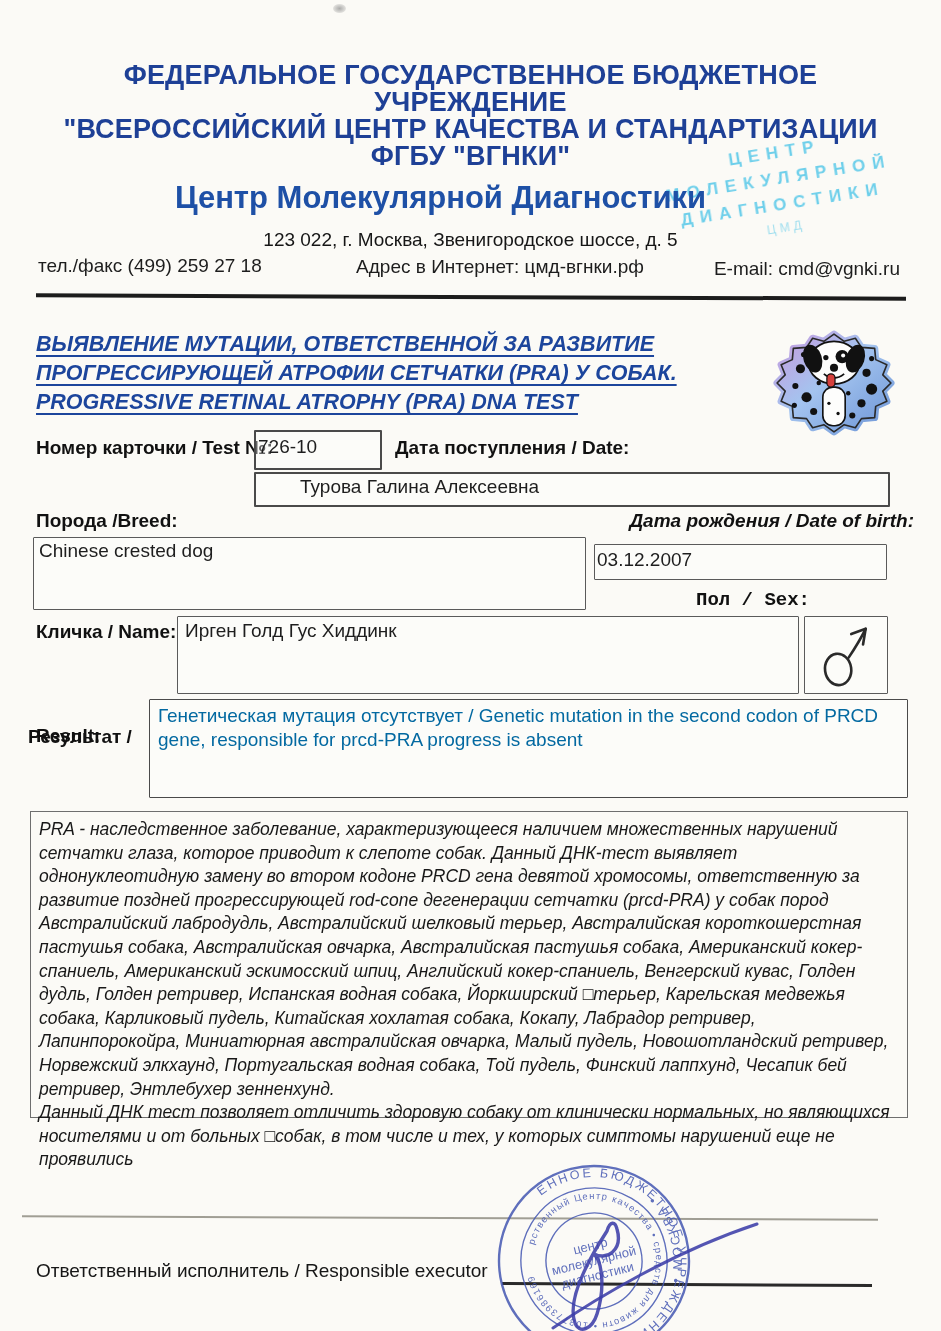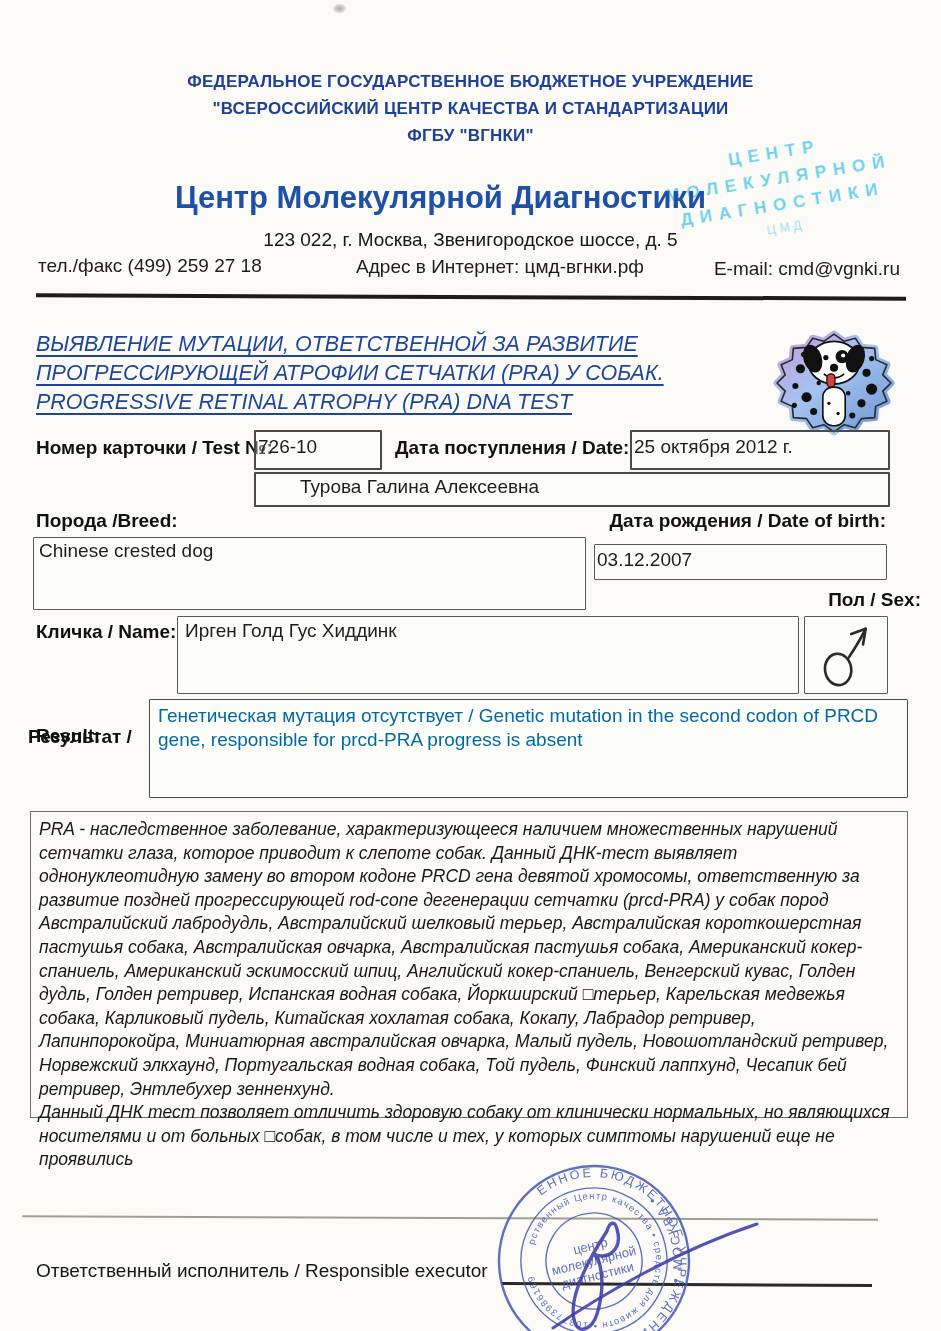--- a/index.html
+++ b/index.html
@@ -4,37 +4,37 @@
 <style>
   html,body{margin:0;padding:0;background:#e8e6e0;}
   #page{
     position:relative;width:941px;height:1331px;overflow:hidden;
     background:#fbfaf6;
     font-family:"Liberation Sans", sans-serif;
     color:#1d1d1d;
   }
   .abs{position:absolute;}
   
-  .org-lines{left:30px;right:30px;top:68px;text-align:center;
-    font-weight:bold;font-size:17px;line-height:27px;color:#1e4096;letter-spacing:.2px;}
+  .org-lines{left:30px;right:30px;top:62px;text-align:center;
+    font-weight:bold;font-size:27px;line-height:27px;color:#1e4096;letter-spacing:.2px;}
   .brand-name{left:0;right:60px;top:180px;text-align:center;
     font-weight:bold;font-size:31px;color:#1e50a6;}
   .address-line{left:80px;right:80px;top:229px;text-align:center;font-size:19px;color:#161616;}
   .phone{left:38px;top:255px;font-size:19px;}
   .web{left:300px;width:400px;top:256px;text-align:center;font-size:19px;}
   .email{left:660px;width:240px;top:258px;text-align:right;font-size:19px;}
   .rule{left:36px;top:295px;width:870px;height:3.5px;background:#1c1c1c;transform:rotate(.22deg);}
   
   .corner-stamp{left:655px;top:140px;width:250px;text-align:center;color:#4cc5e8;
     transform:rotate(-9deg);opacity:.8;filter:blur(.4px);}
   .corner-stamp .big{font-weight:bold;font-size:17px;line-height:26px;letter-spacing:7px;}
   .corner-stamp .small{font-size:12px;letter-spacing:4px;opacity:.65;margin-top:3px;}
   
   .test-title{left:36px;top:330px;width:740px;
-    font-weight:normal;font-style:italic;font-size:21.5px;line-height:29px;color:#1c459c;}
+    font-weight:bold;font-style:italic;font-size:21.5px;line-height:29px;color:#1c459c;}
   .test-title div{text-decoration:underline;text-decoration-thickness:2px;text-underline-offset:4px;}
   
   .label{font-weight:bold;font-size:19px;color:#111;white-space:nowrap;}
   .fbox{position:absolute;border:2px solid #4a4a4a;border-radius:1px;background:rgba(255,255,255,.35);}
   .fbox.thin{border-width:1.5px;border-color:#5a5a5a;}
   .value{font-size:19px;color:#1e1e1e;padding:4px 2px;white-space:nowrap;}
   .result-text{font-size:19px;line-height:24px;color:#0369a1;padding:4px 8px;white-space:normal;}
   
   .desc-box{left:30px;top:811px;width:878px;height:307px;border:1px solid #6e6e6e;
     box-sizing:border-box;padding:6px 12px 8px 8px;
@@ -122,37 +122,34 @@
       <path d="M50,43 q10,8 20,0" fill="none" stroke="#111" stroke-width="1.8"></path>
       <rect x="53" y="43" width="8" height="13" rx="4" fill="#d6403c" stroke="#111" stroke-width="1.2"></rect>
     </svg>
   </div>
 
   <div class="abs label" style="left:36px;top:437px;">Номер карточки / Test №:</div>
   <div class="fbox" style="left:254px;top:430px;width:124px;height:36px;">
     <div class="value">726-10</div>
   </div>
   <div class="abs label" style="left:395px;top:437px;">Дата поступления / Date:</div>
-  <div class="fbox" style="left:630px;top:430px;width:256px;height:36px;">
-    <div class="value">25 октября 2012 г.</div>
-  </div>
 
   <div class="fbox" style="left:254px;top:472px;width:632px;height:31px;">
     <div class="value" style="padding-top:2px;margin-left:42px;">Турова Галина Алексеевна</div>
   </div>
 
   <div class="abs label" style="left:36px;top:510px;">Порода  /Breed:</div>
-  <div class="abs label" style="left:560px;top:510px;width:326px;text-align:right;">Дата рождения / Date of birth:</div>
+  <div class="abs label" style="left:588px;top:510px;width:326px;text-align:right;font-style:italic;">Дата рождения / Date of birth:</div>
   <div class="fbox thin" style="left:33px;top:537px;width:551px;height:71px;">
     <div class="value" style="padding:2px 5px;">Chinese crested dog</div>
   </div>
   <div class="fbox thin" style="left:594px;top:544px;width:291px;height:34px;">
     <div class="value">03.12.2007</div>
   </div>
-  <div class="abs label" style="left:716px;top:589px;width:205px;text-align:right;">Пол / Sex:</div>
+  <div class="abs label" style="left:696px;top:589px;width:205px;font-family:Liberation Mono, monospace;">Пол / Sex:</div>
 
   <div class="abs label" style="left:36px;top:621px;">Кличка / Name:</div>
   <div class="fbox thin" style="left:177px;top:616px;width:620px;height:76px;">
     <div class="value" style="padding:3px 7px;">Ирген Голд Гус  Хиддинк</div>
   </div>
   <div class="fbox thin" style="left:804px;top:616px;width:82px;height:76px;">
     <svg width="82" height="76" viewBox="0 0 60 58">
       <ellipse cx="24" cy="40" rx="10" ry="12" fill="none" stroke="#2a2a2a" stroke-width="2" transform="rotate(-8 24 40)"></ellipse>
       <path d="M32,31 C36,25 41,17 45,9" fill="none" stroke="#2a2a2a" stroke-width="2" stroke-linecap="round"></path>
       <path d="M45,9 L34,13 M45,9 L43,21" fill="none" stroke="#2a2a2a" stroke-width="2" stroke-linecap="round"></path>

